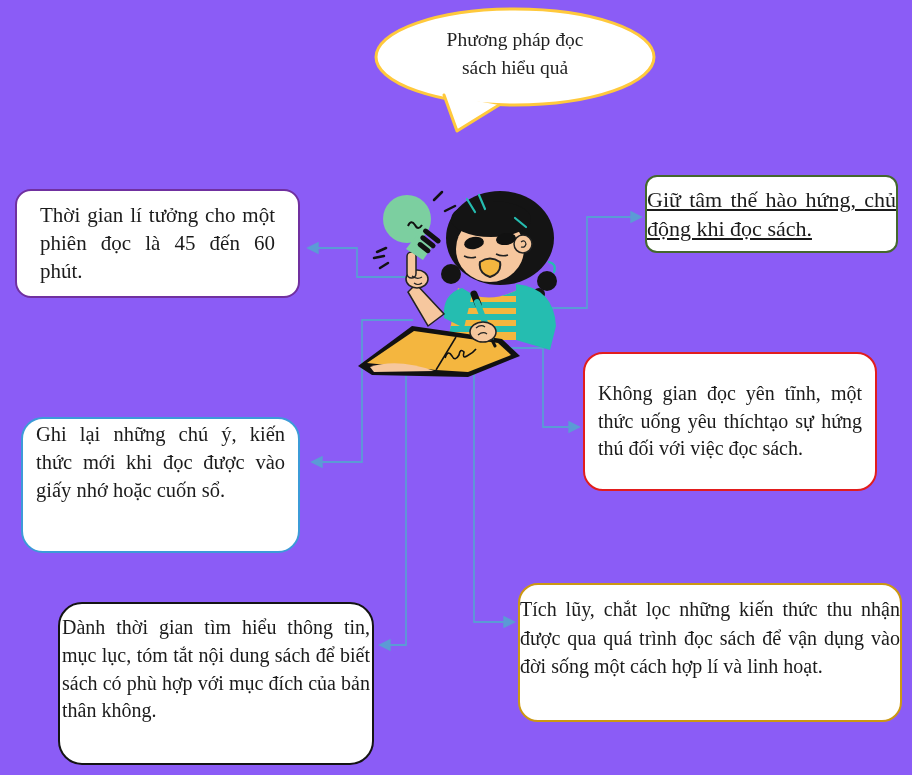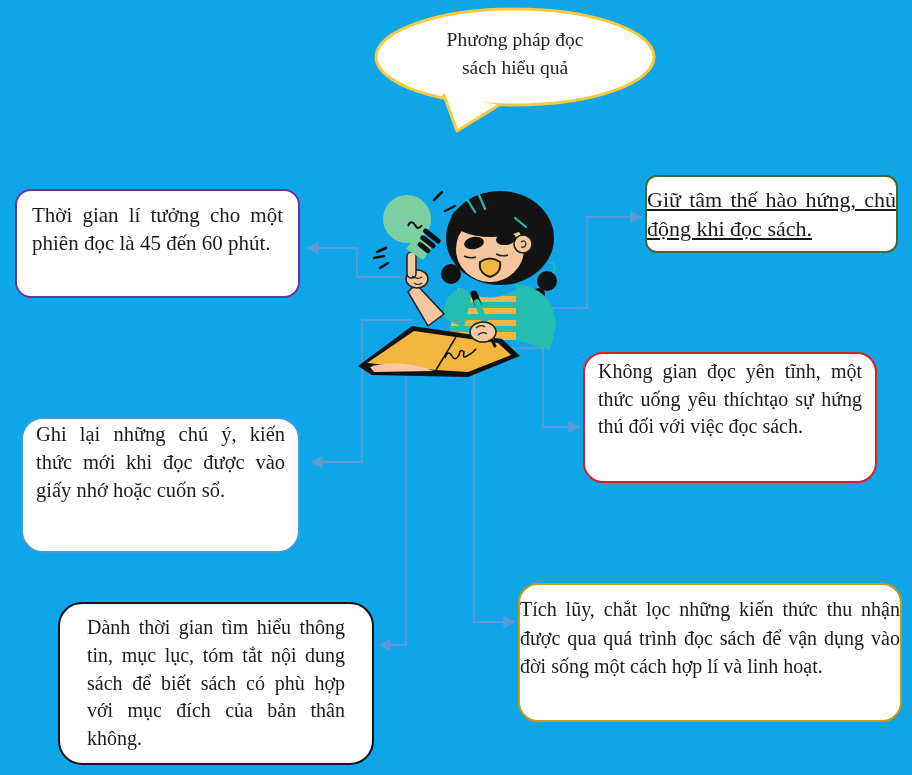--- a/index.html
+++ b/index.html
@@ -1,35 +1,35 @@
 <!DOCTYPE html>
 <html><head>
 <meta charset="utf-8">
 <style>
   html,body{margin:0;padding:0;background:#fff;}
   .canvas{
-    position:relative;width:912px;height:775px;background:#0ea5e9;overflow:hidden;
+    position:relative;width:912px;height:775px;background:#8b5cf6;overflow:hidden;
     font-family:"Liberation Serif","DejaVu Serif",serif;color:#1b1b1b;
   }
   svg.layer{position:absolute;left:0;top:0;width:912px;height:775px;pointer-events:none;}
   .illustration{position:absolute;left:350px;top:186px;width:225px;height:200px;}
   .bubble-svg{position:absolute;left:368px;top:4px;width:292px;height:140px;}
   .bubble-text{
     position:absolute;left:406px;top:26px;width:218px;text-align:center;
     font-size:19.5px;line-height:28px;color:#1f1f1f;
   }
   .node{
     position:absolute;background:#ffffff;border:2px solid #000;
     font-size:20px;line-height:28px;text-align:justify;box-sizing:border-box;
   }
-  .node-0{left:15px;top:189px;width:285px;min-height:109px;border-radius:16px;padding:10px 15px;font-size:21px;}
+  .node-0{left:15px;top:189px;width:285px;min-height:109px;border-radius:16px;padding:10px 23px;font-size:21px;}
   .node-1{left:645px;top:175px;width:253px;min-height:77px;border-radius:12px;padding:8px 0;font-size:22px;line-height:29px;text-decoration:underline;}
-  .node-2{left:583px;top:352px;width:294px;min-height:131px;border-radius:20px;padding:4px 13px;line-height:27.5px;}
+  .node-2{left:583px;top:352px;width:294px;min-height:131px;border-radius:20px;padding:26px 13px;line-height:27.5px;}
   .node-3{left:21px;top:417px;width:279px;min-height:136px;border-radius:22px;padding:1px 13px;font-size:20.5px;}
-  .node-4{left:58px;top:602px;width:316px;min-height:163px;border-radius:24px;padding:10px 27px;line-height:27.8px;}
+  .node-4{left:58px;top:602px;width:316px;min-height:163px;border-radius:24px;padding:10px 2px;line-height:27.8px;}
   .node-5{left:518px;top:583px;width:384px;min-height:139px;border-radius:20px;padding:10px 0;line-height:28.5px;}
 </style>
 </head>
 <body>
 
 <div class="canvas">
 
   <svg class="layer">
     <defs>
       <marker id="arrow" viewBox="0 0 10 10" refX="8.5" refY="5" markerWidth="7" markerHeight="7" orient="auto-start-reverse">

